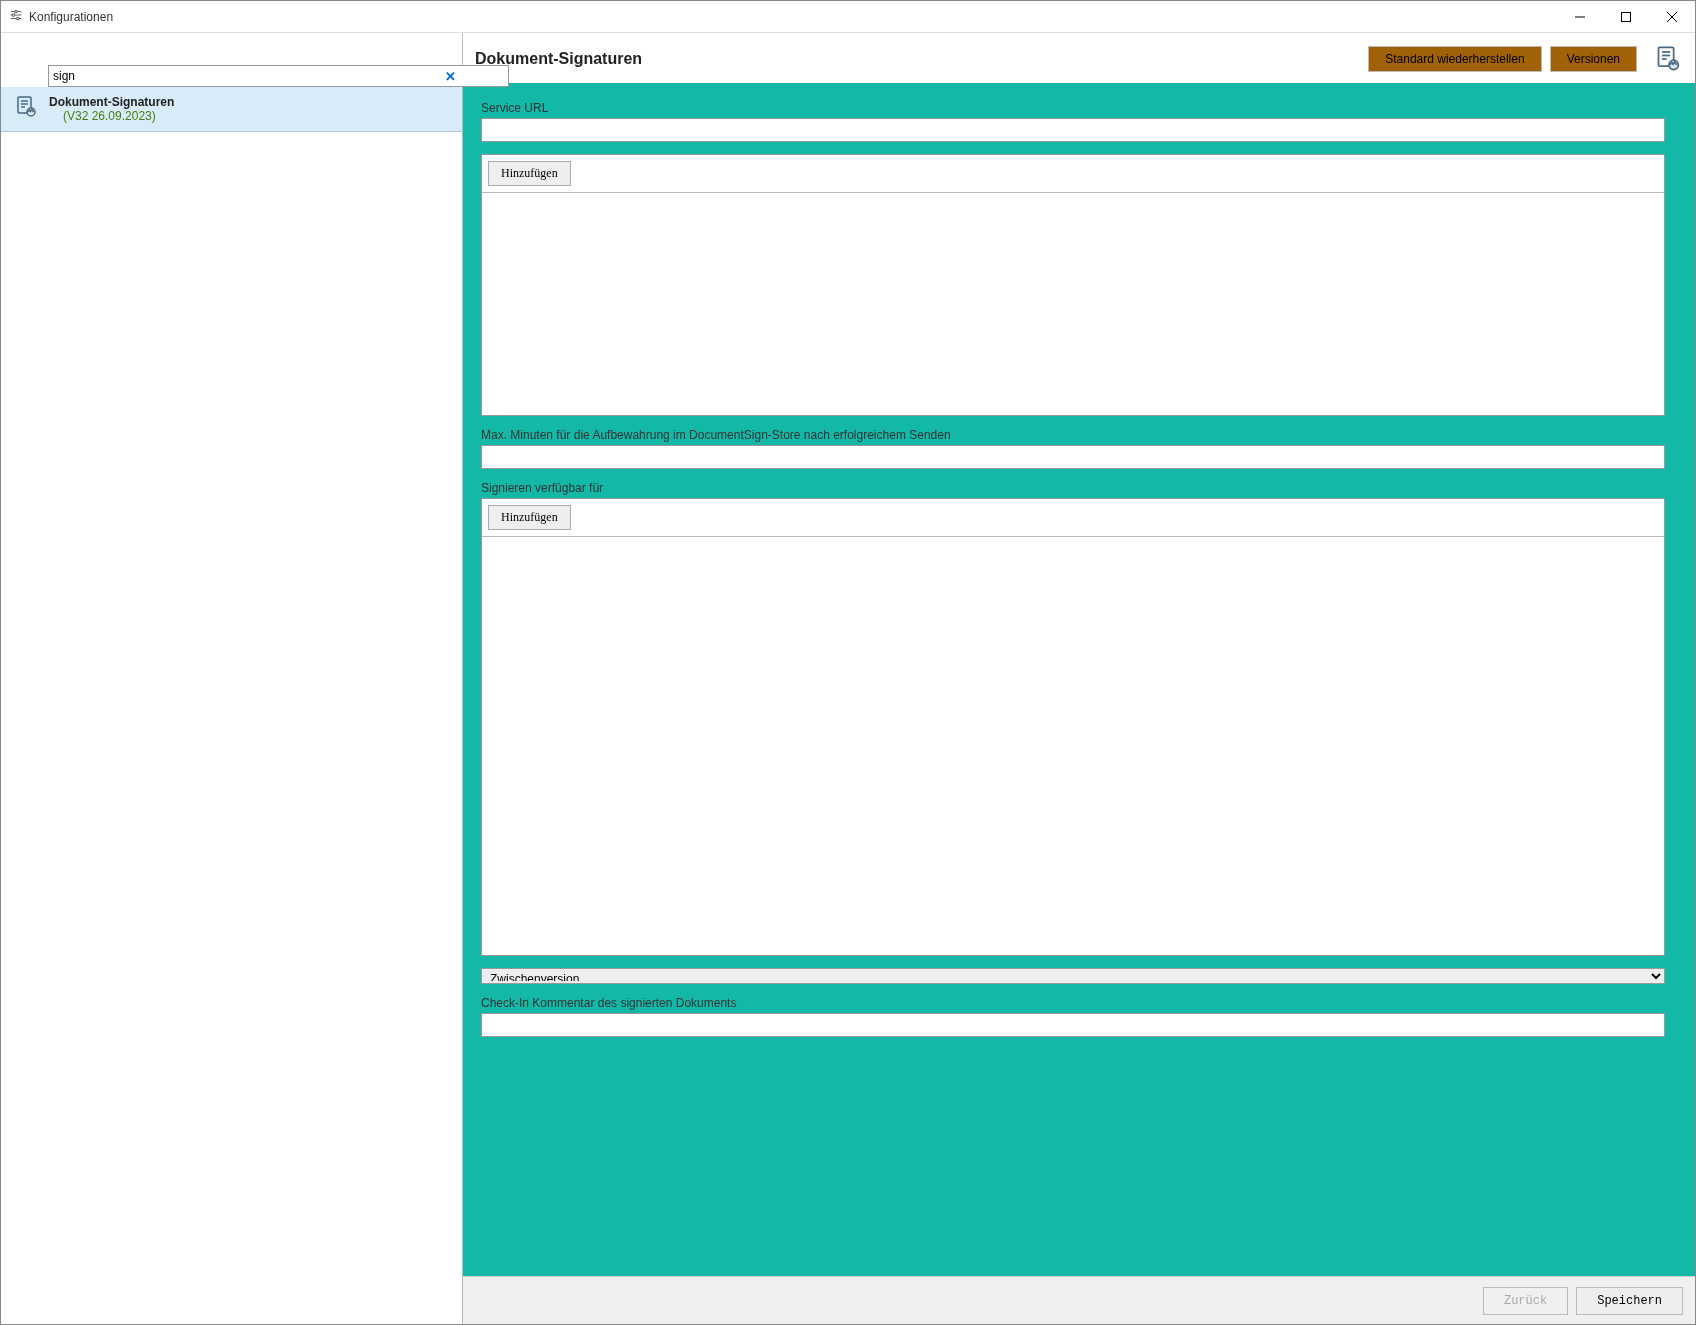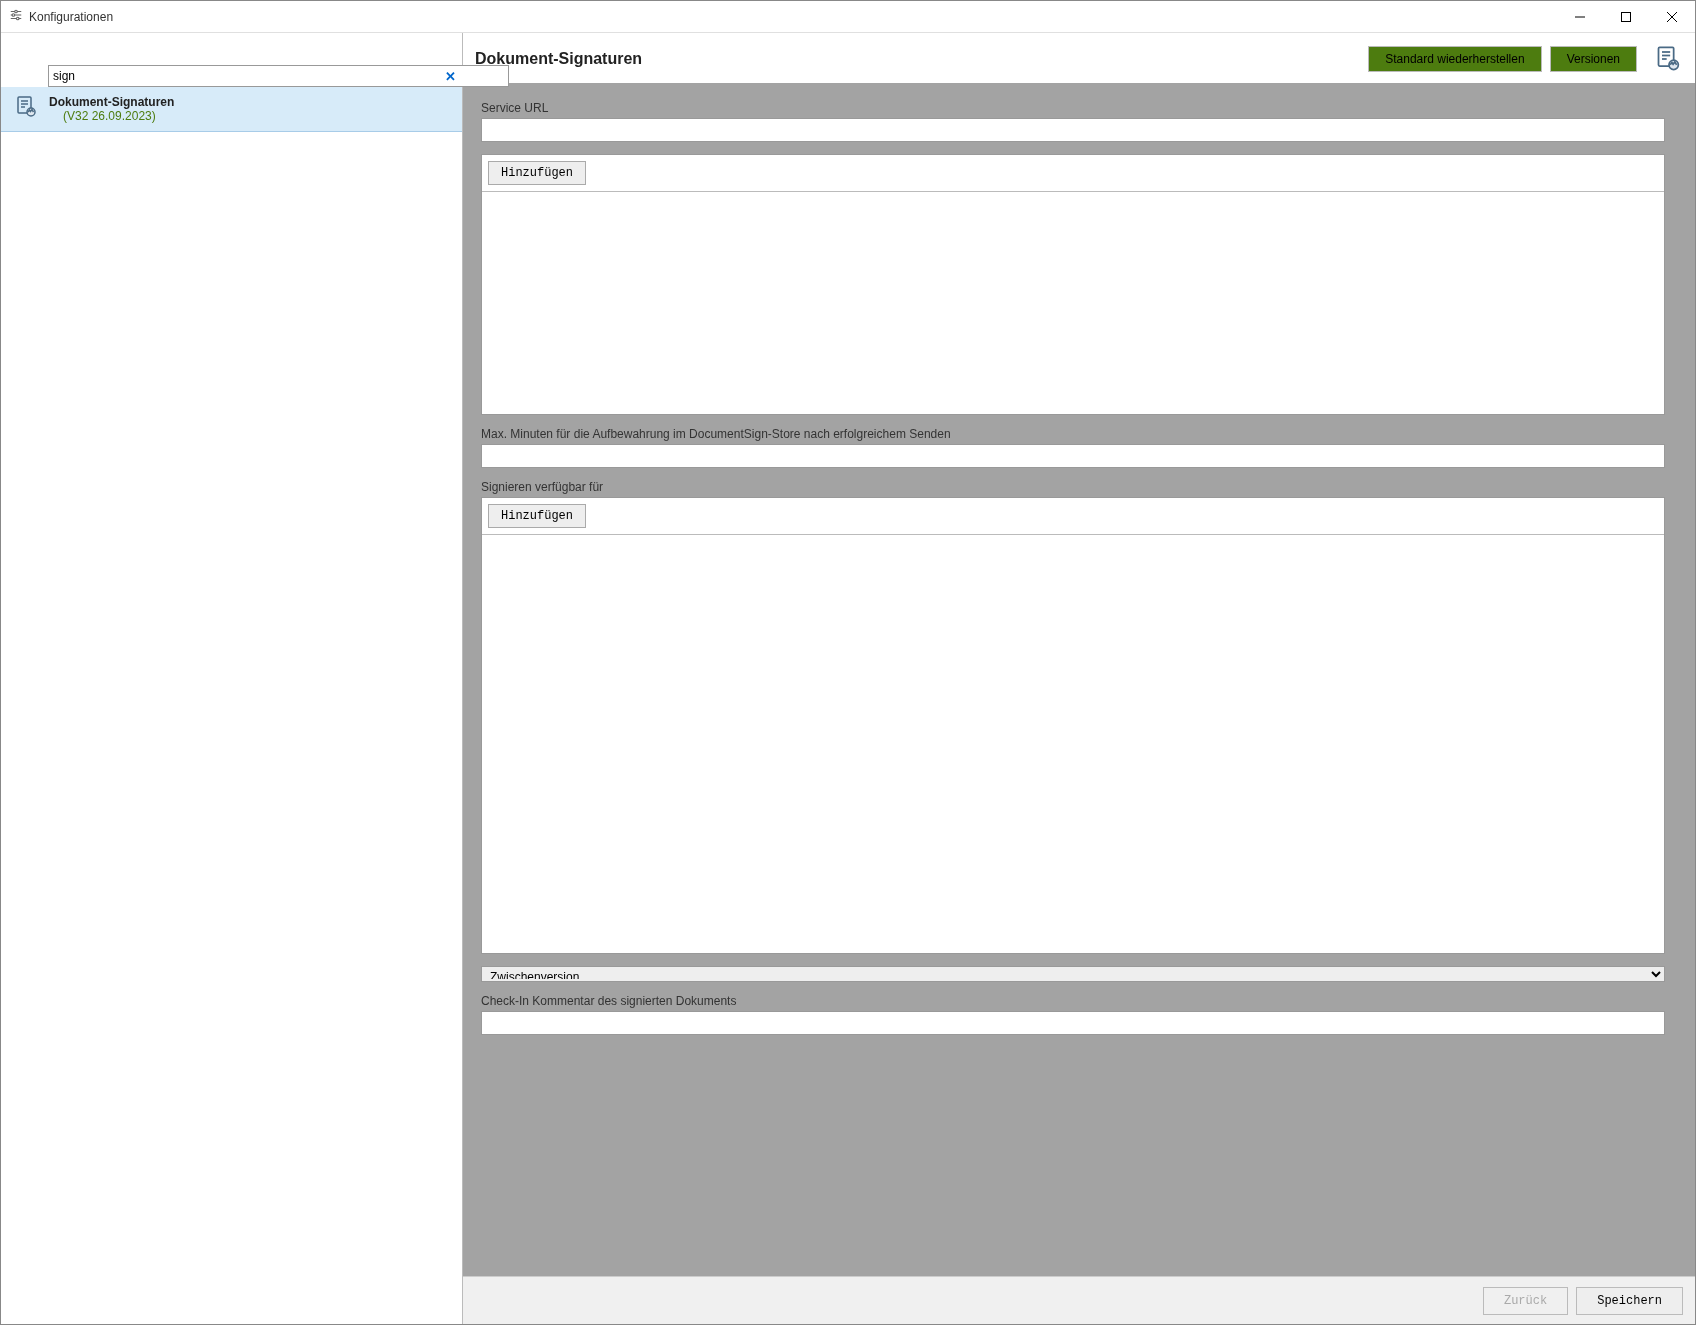--- a/index.html
+++ b/index.html
@@ -135,37 +135,37 @@
       font-weight: bold;
       color: #222;
     }
     .header-buttons {
       margin-left: auto;
       display: flex;
       gap: 8px;
       align-items: center;
     }
     .hbtn {
-      background: #4d7c0f;
+      background: #a16207;
       border: 1px solid #bbbbbb;
       padding: 5px 16px;
       font-size: 12px;
       cursor: pointer;
       font-family: inherit;
     }
     .header-icon {
       width: 28px;
       height: 28px;
       margin-left: 10px;
     }
     .scroll-area {
       flex: 1;
       overflow-y: scroll;
       padding: 18px 30px 18px 18px;
-      background: #a3a3a3;
+      background: #14b8a6;
     }
     .form-label {
       font-size: 12px;
       color: #333;
       margin-bottom: 3px;
       display: block;
     }
     .form-input {
       width: 100%;
       height: 24px;
@@ -184,21 +184,21 @@
     .list-toolbar {
       border-bottom: 1px solid #bbb;
       padding: 6px;
     }
     .add-btn {
       background: #eeeeee;
       border: 1px solid #aaaaaa;
       padding: 4px 12px;
       font-size: 12px;
       cursor: pointer;
-      font-family: Liberation Mono, monospace;
+      font-family: Liberation Serif, serif;
     }
     .list-body-small {
       height: 222px;
     }
     .list-body-large {
       height: 418px;
     }
     .form-select {
       width: 100%;
       height: 16px;

